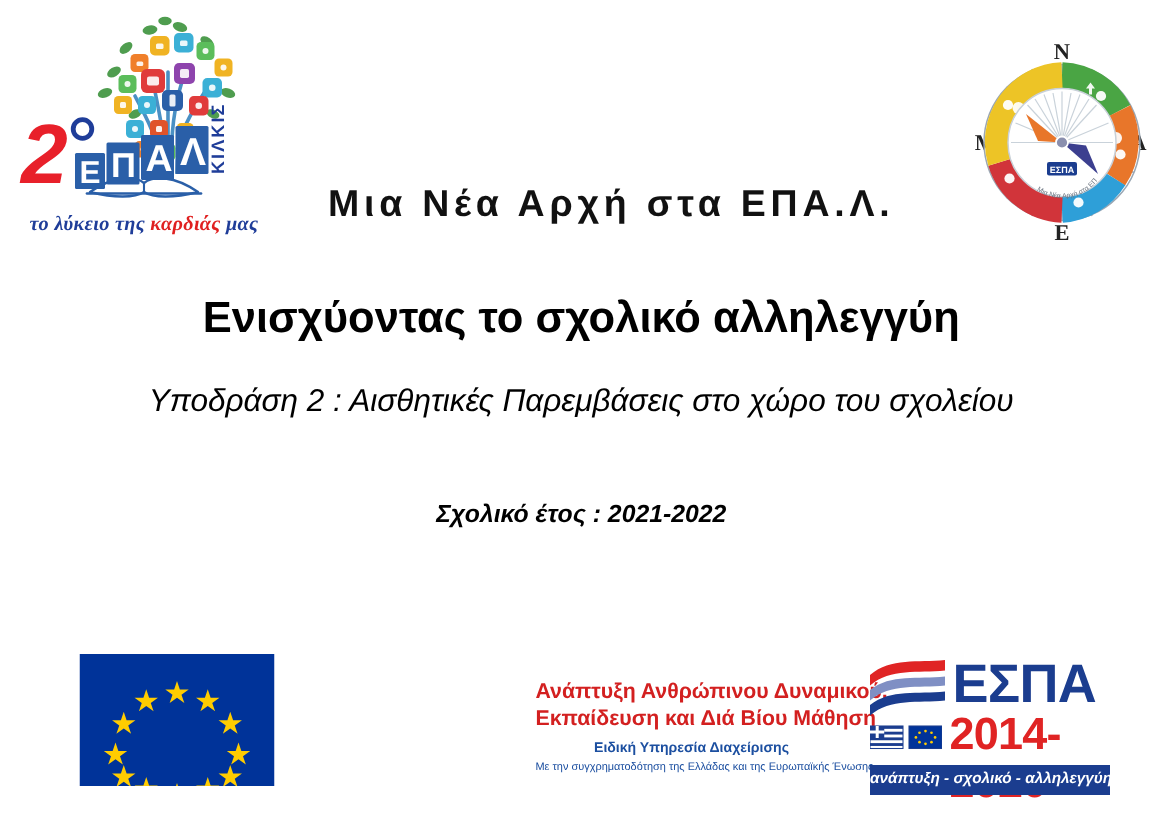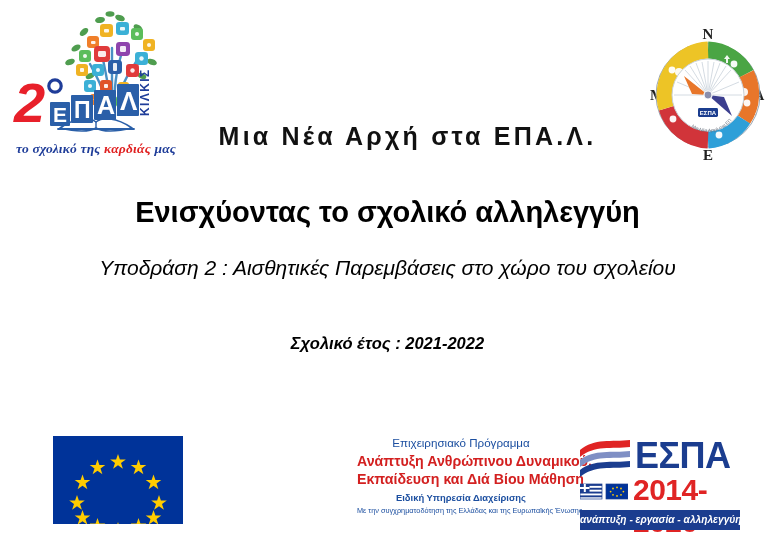--- a/index.html
+++ b/index.html
@@ -268,21 +268,21 @@
         <text x="45" y="52" font-size="21">Ε</text>
         <text x="66" y="48" font-size="23">Π</text>
         <text x="89" y="44" font-size="25">Α</text>
         <text x="112" y="40" font-size="26">Λ</text>
       </g>
 
       <text x="141" y="46" transform="rotate(-90 141 46)" font-family="Liberation Sans, sans-serif" font-size="12" font-weight="700" fill="#1f3d99" letter-spacing="1.4">ΚΙΛΚΙΣ</text>
     </svg>
 
     <div id="logo-tagline">
-      <span>το σχολικό της </span><span class="heart">καρδιάς</span><span> μας</span>
+      <span>το λύκειο της </span><span class="heart">καρδιάς</span><span> μας</span>
     </div>
   </div>
 
   <div id="banner-headline">Μια Νέα Αρχή στα ΕΠΑ.Λ.</div>
 
   <svg id="compass-logo" viewBox="0 0 120 140">
 
     <text x="60" y="15" text-anchor="middle" font-family="Liberation Serif, serif" font-size="15" font-weight="700" fill="#222">N</text>
     <text x="111" y="76" text-anchor="middle" font-family="Liberation Serif, serif" font-size="15" font-weight="700" fill="#222">A</text>
     <text x="60" y="136" text-anchor="middle" font-family="Liberation Serif, serif" font-size="15" font-weight="700" fill="#222">E</text>
@@ -383,21 +383,20 @@
       <polygon points="100.5,74 102.4,79.6 108.3,79.6 103.5,83.1 105.4,88.7 100.5,85.2 95.6,88.7 97.5,83.1 92.7,79.6 98.6,79.6"></polygon>
       <polygon points="29.5,74 31.4,79.6 37.3,79.6 32.5,83.1 34.4,88.7 29.5,85.2 24.6,88.7 26.5,83.1 21.7,79.6 27.6,79.6"></polygon>
       <polygon points="85.5,82 87.4,87.6 93.3,87.6 88.5,91.1 90.4,96.7 85.5,93.2 80.6,96.7 82.5,91.1 77.7,87.6 83.6,87.6"></polygon>
       <polygon points="44.5,82 46.4,87.6 52.3,87.6 47.5,91.1 49.4,96.7 44.5,93.2 39.6,96.7 41.5,91.1 36.7,87.6 42.6,87.6"></polygon>
       <polygon points="65,86 66.9,91.6 72.8,91.6 68,95.1 69.9,100.7 65,97.2 60.1,100.7 62,95.1 57.2,91.6 63.1,91.6"></polygon>
     </g>
   </svg>
 
 
   <div id="op-logo">
-    <div class="op-line" id="op-l1">Επιχειρησιακό Πρόγραμμα</div>
     <div class="op-line" id="op-l2">Ανάπτυξη Ανθρώπινου Δυναμικού,</div>
     <div class="op-line" id="op-l3">Εκπαίδευση και Διά Βίου Μάθηση</div>
     <div class="op-line" id="op-l4">Ειδική Υπηρεσία Διαχείρισης</div>
     <div class="op-line" id="op-l5">Με την συγχρηματοδότηση της Ελλάδας και της Ευρωπαϊκής Ένωσης</div>
   </div>
 
   <div id="espa-logo">
     <svg width="56" height="45" viewBox="0 0 56 45" style="position:absolute;left:0;top:4px">
       <path d="M2 14 C16 2 34 6 52 4 L52 11 C34 13 16 9 2 21 Z" fill="#e02424"></path>
       <path d="M2 24 C16 13 34 17 52 15 L52 21 C34 23 16 19 2 31 Z" fill="#7f8fc4"></path>
@@ -429,16 +428,16 @@
         <circle cx="37" cy="13.9" r=".9"></circle>
           <circle cx="33" cy="12.8" r=".9"></circle>
         <circle cx="30.6" cy="9.6" r=".9"></circle>
           <circle cx="33" cy="6.5" r=".9"></circle>
       </g>
     </svg>
 
     <div id="espa-years">2014-2020</div>
 
     <div id="espa-tagline-bar">
-      <div id="espa-tagline">ανάπτυξη - εργασία - αλληλεγγύη</div>
+      <div id="espa-tagline">ανάπτυξη - σχολικό - αλληλεγγύη</div>
     </div>
   </div>
 </div>
 
 </body></html>

